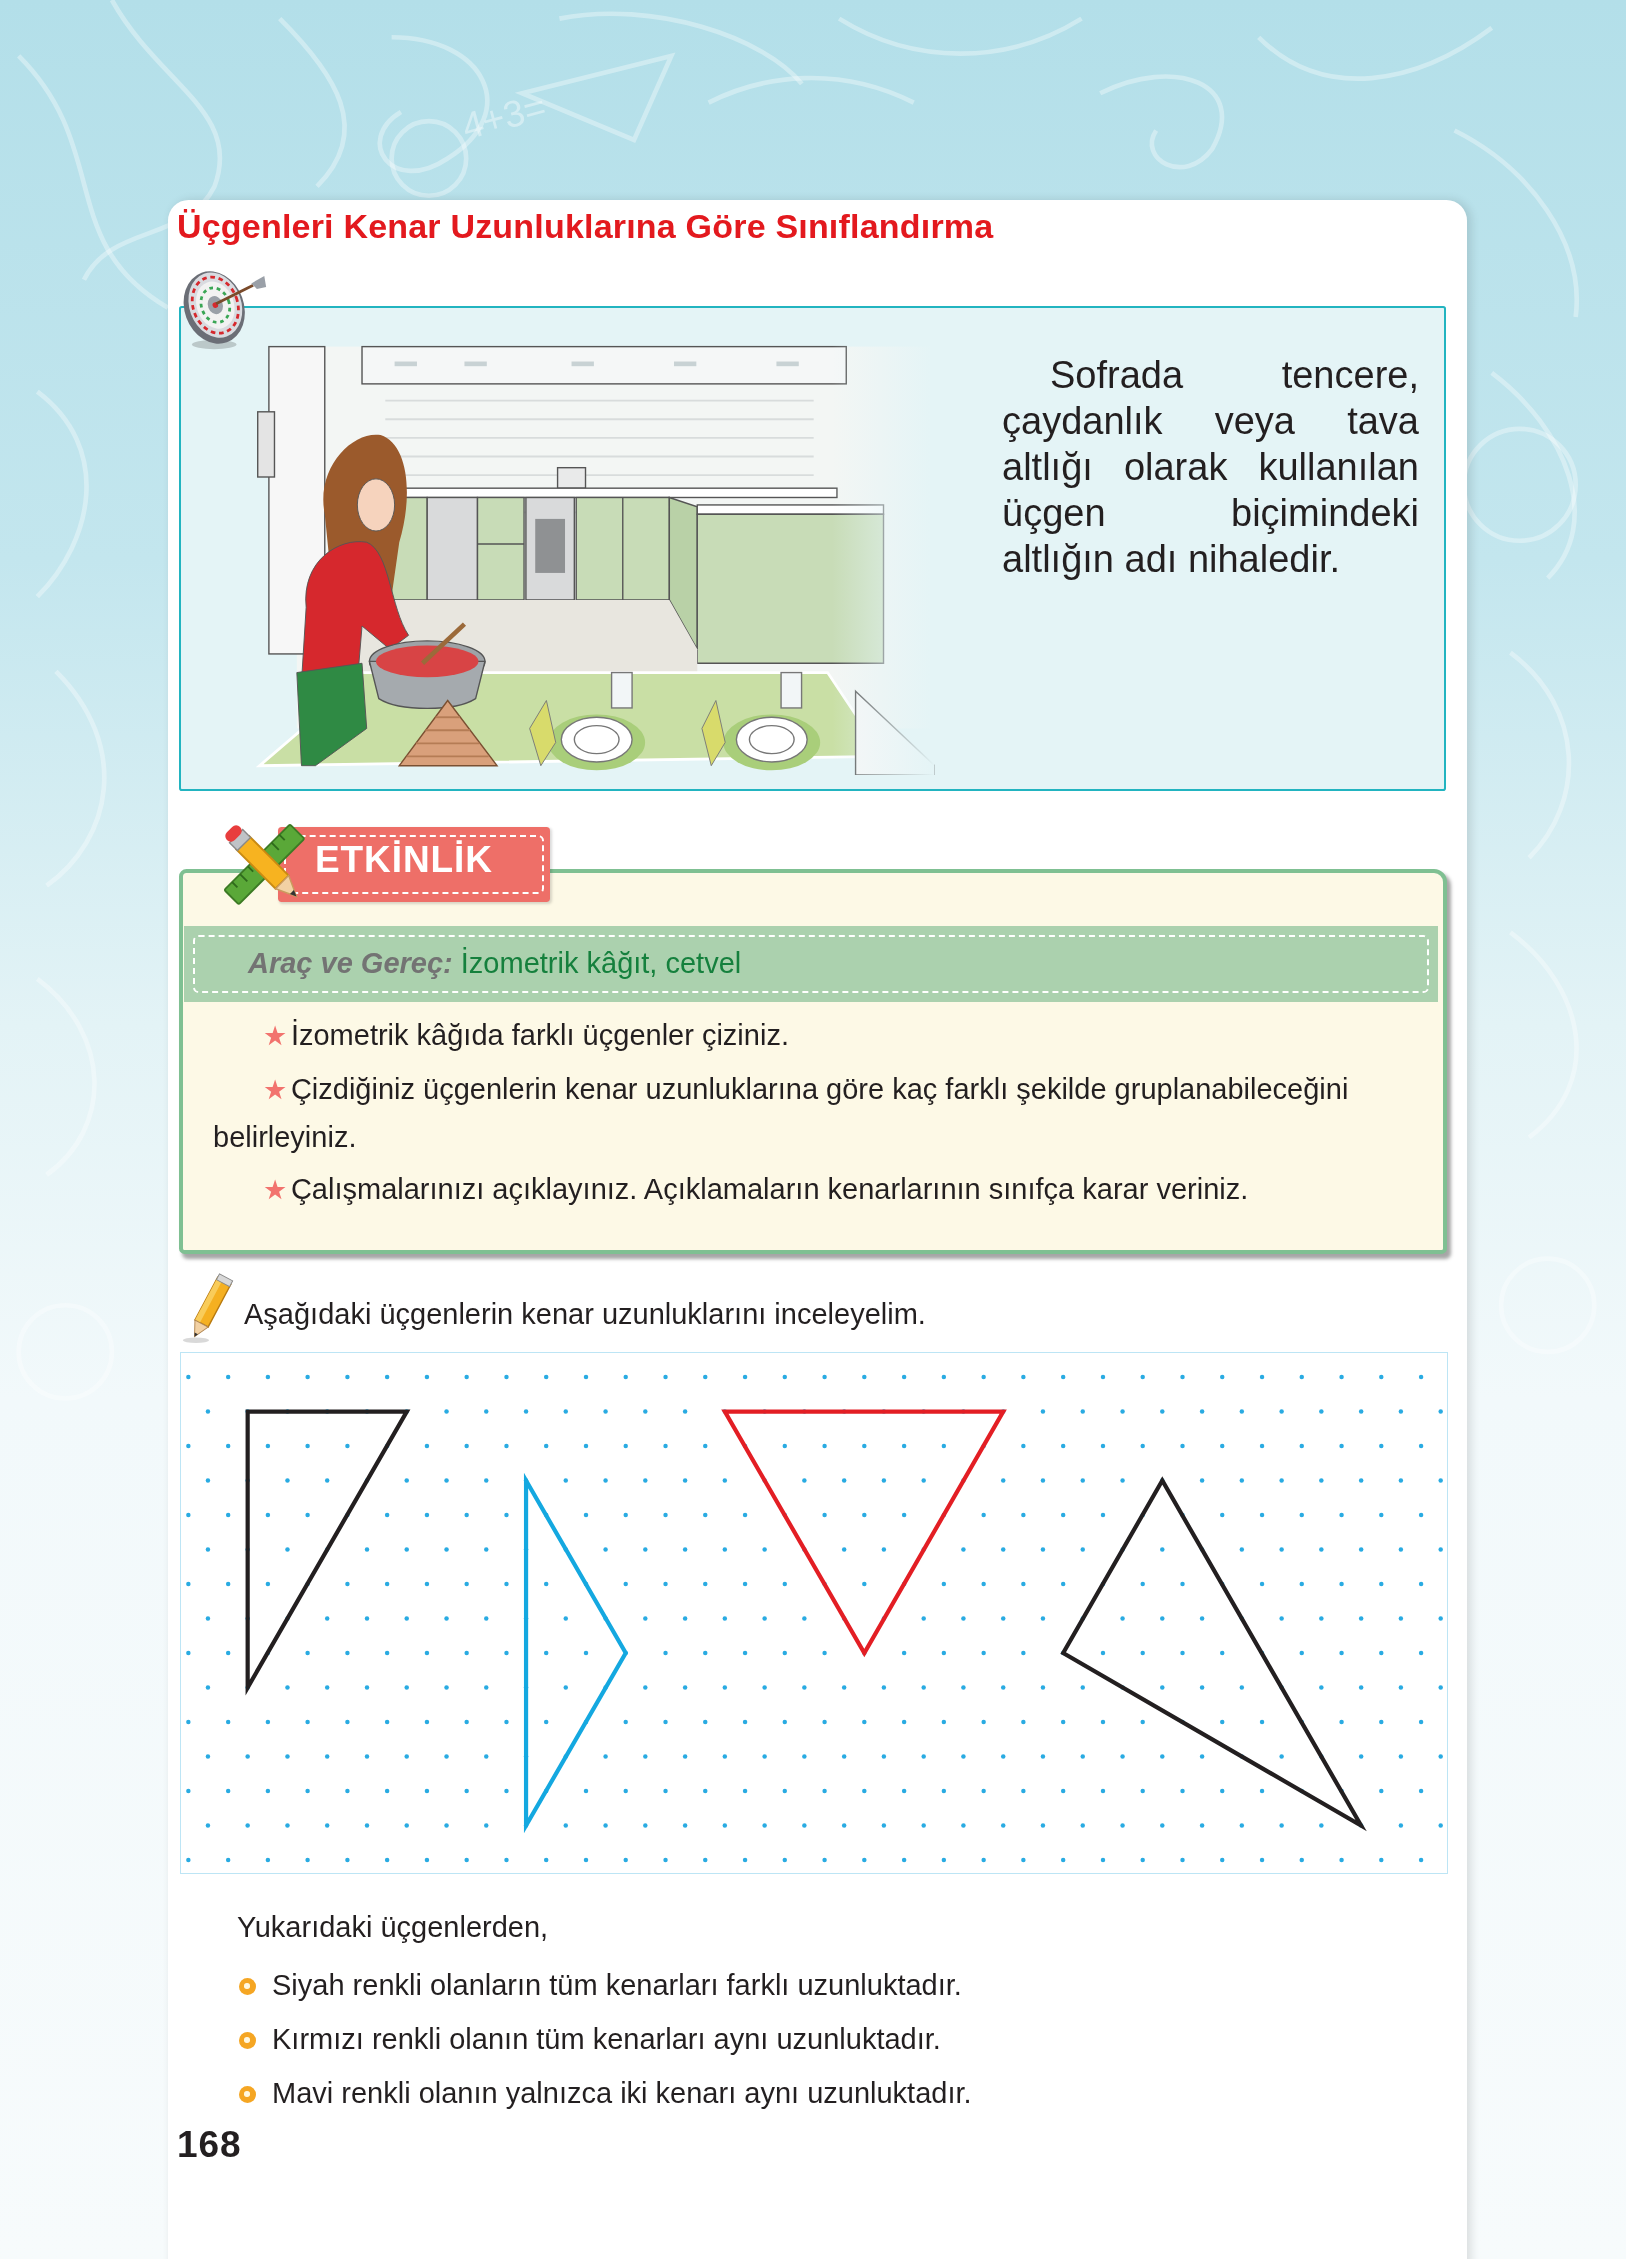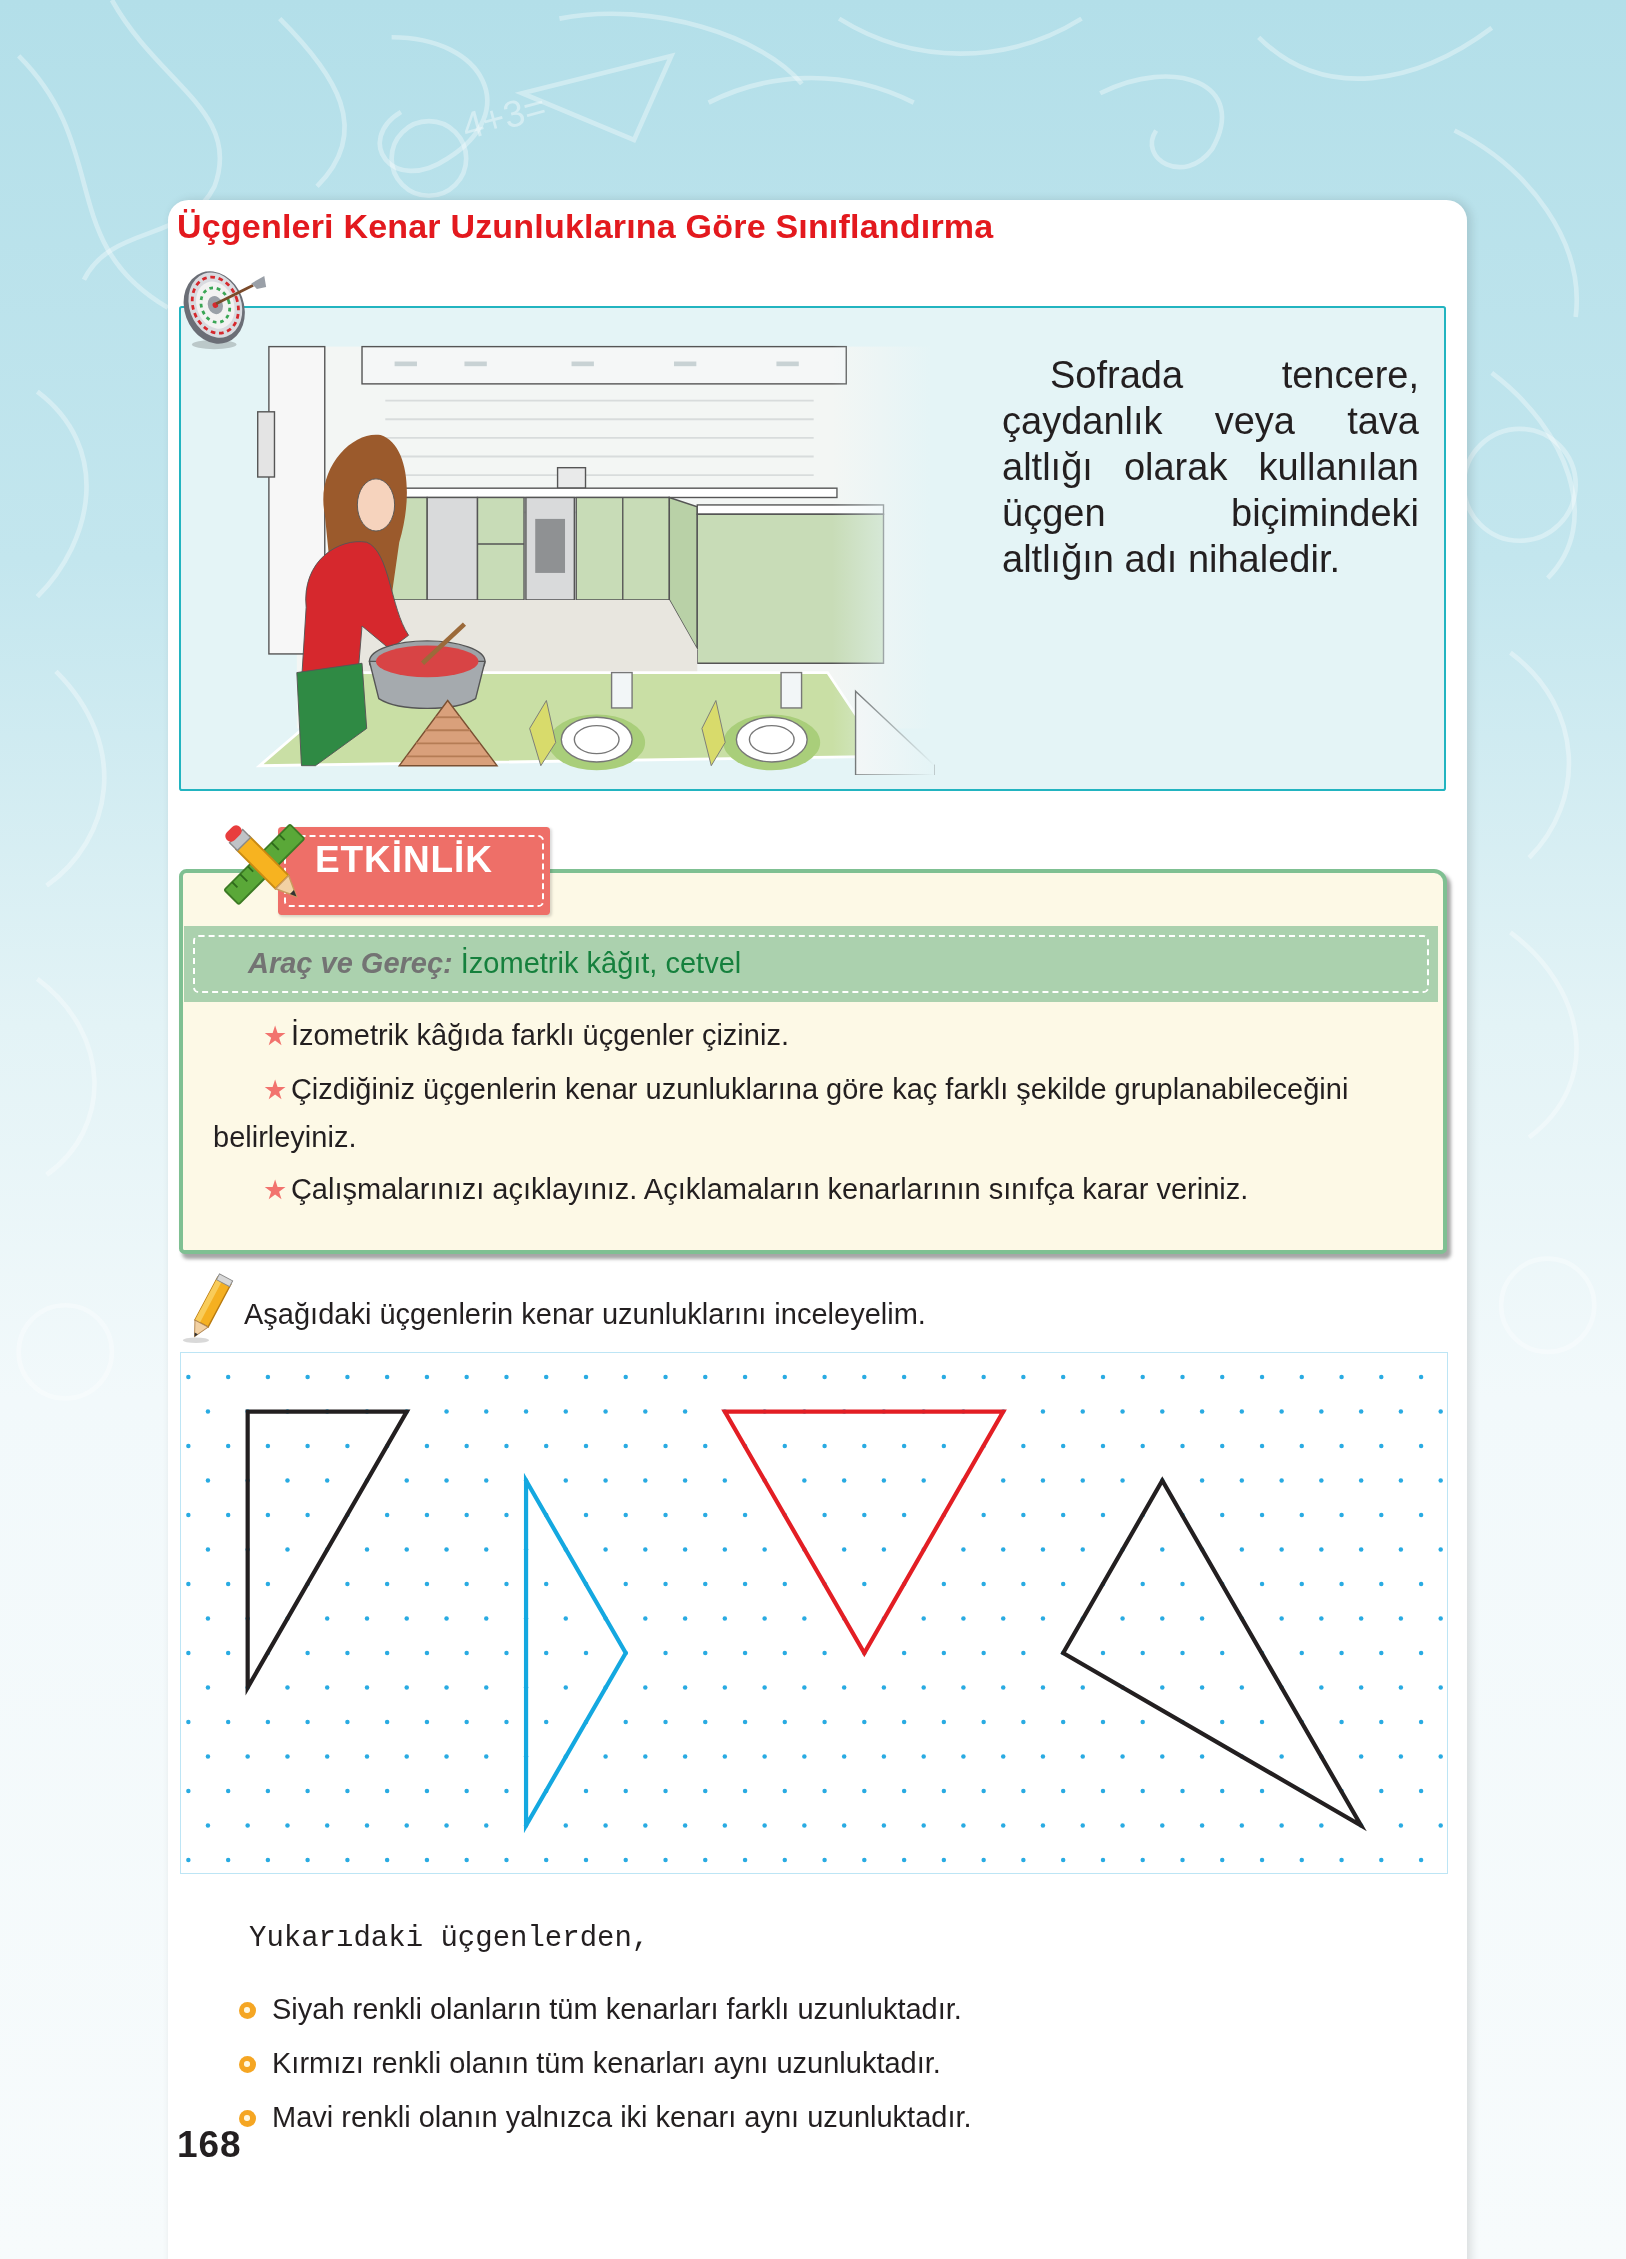--- a/index.html
+++ b/index.html
@@ -28,21 +28,21 @@
     position:absolute; left:1002px; top:352px; width:417px; font-size:38px; line-height:46px;
     text-align:justify; color:#231f20;
   }
   .intro-text p { margin:0 0 5.6px 0; text-indent:48px; text-align:justify; text-align-last:left; }
   .etk-box {
     position:absolute; left:179px; top:869px; width:1260px; height:377px;
     background:#fdf9e6; border:4.7px solid #7fc092; border-radius:7.5px 13px 5.6px 5.6px;
     box-shadow: 3.7px 4.7px 3.7px rgba(0,0,0,0.35);
   }
   .etk-tag {
-    position:absolute; left:278px; top:827px; width:272px; height:88px;
+    position:absolute; left:278px; top:827px; width:272px; height:75px;
     background:#ee6f68; border-radius:3.7px; box-shadow:1.9px 1.9px 2.8px rgba(0,0,0,0.15);
   }
   .etk-tag-inner {
     position:absolute; left:5.6px; top:8.4px; right:5.6px; bottom:8.4px;
     border:2.3px dashed #ffffff; border-radius:5.6px;
   }
   .etk-tag-label {
     position:absolute; left:37px; top:12px; font-size:37px; font-weight:bold; color:#ffffff;
     letter-spacing:0.9px;
   }
@@ -63,21 +63,21 @@
   .etk-list p { margin:0 0 5.6px 0; text-indent:50px; }
   .star { color:#f2736e; font-size:27px; margin-right:3.7px; }
   .section-pencil { position:absolute; left:181px; top:1273px; width:56px; height:73px; }
   .section-label { position:absolute; left:244px; top:1298px; font-size:29px; white-space:nowrap; }
   .grid-box {
     position:absolute; left:180px; top:1352px; width:1266px; height:520px;
     border:1.9px solid #bde5f5; background:#ffffff;
   }
   .grid-svg { position:absolute; left:0; top:0; width:1627px; height:2260px; pointer-events:none; }
   .conclusion { position:absolute; left:233px; top:1896px; font-size:29px; line-height:54px; }
-  .conclusion .lead { margin:16px;font-family:Liberation Mono, monospace; }
+  .conclusion .lead { margin:4px; }
   .conclusion ul { list-style:none; margin:0; padding:0; }
   .conclusion li { position:relative; padding-left:39px; margin-left:0; }
   .bullet-dot {
     position:absolute; left:5.6px; top:19.6px; width:17px; height:17px; border-radius:50%;
     background:#f5a623;
   }
   .bullet-dot::after {
     content:""; position:absolute; left:5.6px; top:5.6px; width:5.6px; height:5.6px; border-radius:50%; background:#fff8e0;
   }
   .page-number { position:absolute; left:177px; top:2124px; font-size:37px; font-weight:bold; color:#231f20; letter-spacing:0.9px; }

